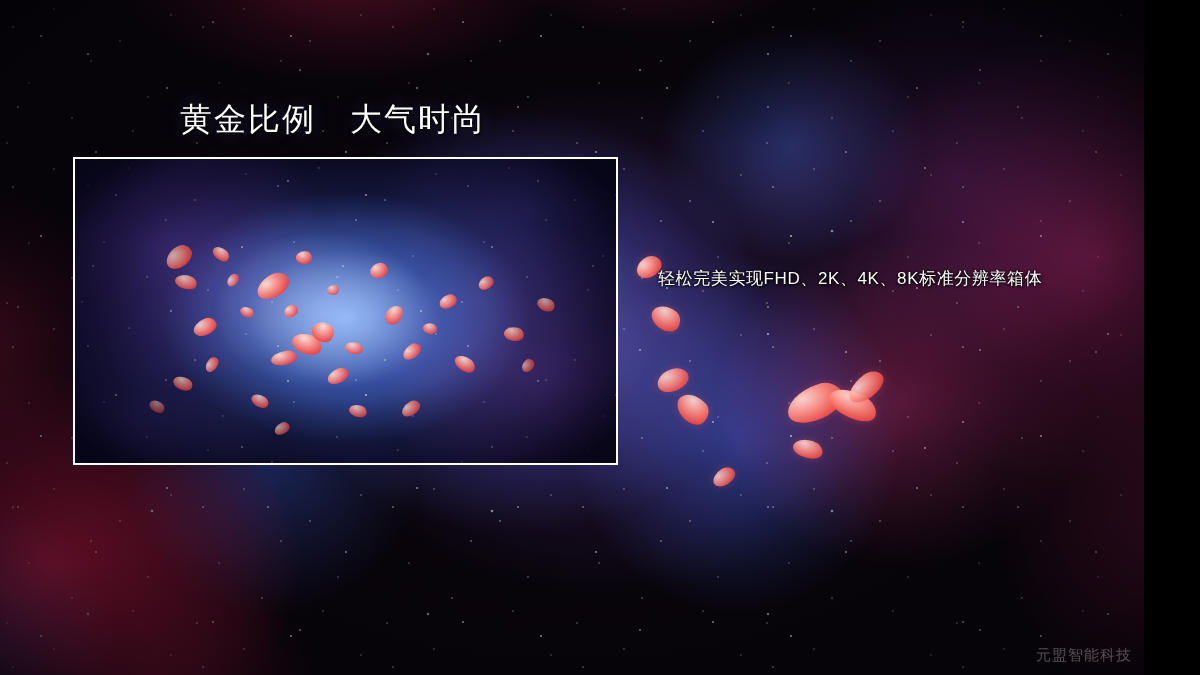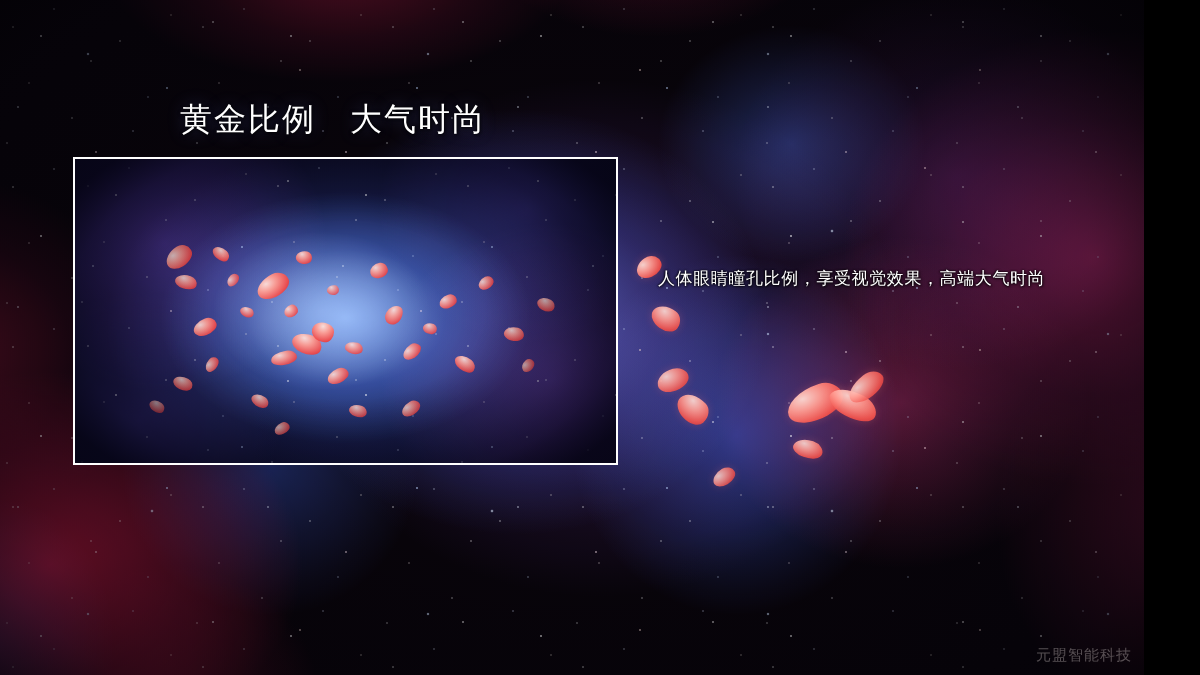--- a/index.html
+++ b/index.html
@@ -298,18 +298,18 @@
           <div class="panel-petal" style="left: 326px; top: 243px; width: 20px; height: 13px; opacity: 0.85; border-radius: 62% 38% 55% 45% / 58% 52% 48% 42%; transform: rotate(-30deg);"></div>
           <div class="panel-petal" style="left: 74px; top: 242px; width: 16px; height: 11px; opacity: 0.8; border-radius: 62% 38% 55% 45% / 58% 52% 48% 42%; transform: rotate(36deg);"></div>
           <div class="panel-petal" style="left: 151px; top: 116px; width: 14px; height: 10px; opacity: 0.82; border-radius: 62% 38% 55% 45% / 58% 52% 48% 42%; transform: rotate(-44deg);"></div>
           <div class="panel-petal" style="left: 252px; top: 126px; width: 12px; height: 10px; opacity: 0.8; border-radius: 62% 38% 55% 45% / 58% 52% 48% 42%; transform: rotate(8deg);"></div>
         </div>
       <div class="panel-vignette"></div>
     </div>
   </div>
 
   <div class="body-text">
-    <div class="body-line">人体眼睛瞳孔比例，享受视觉效果，高端大气时尚</div>
+    <div class="body-line">轻松完美实现FHD、2K、4K、8K标准分辨率箱体</div>
   </div>
 
   <div class="watermark">元盟智能科技</div>
 
 </div>
 
 </body></html>

